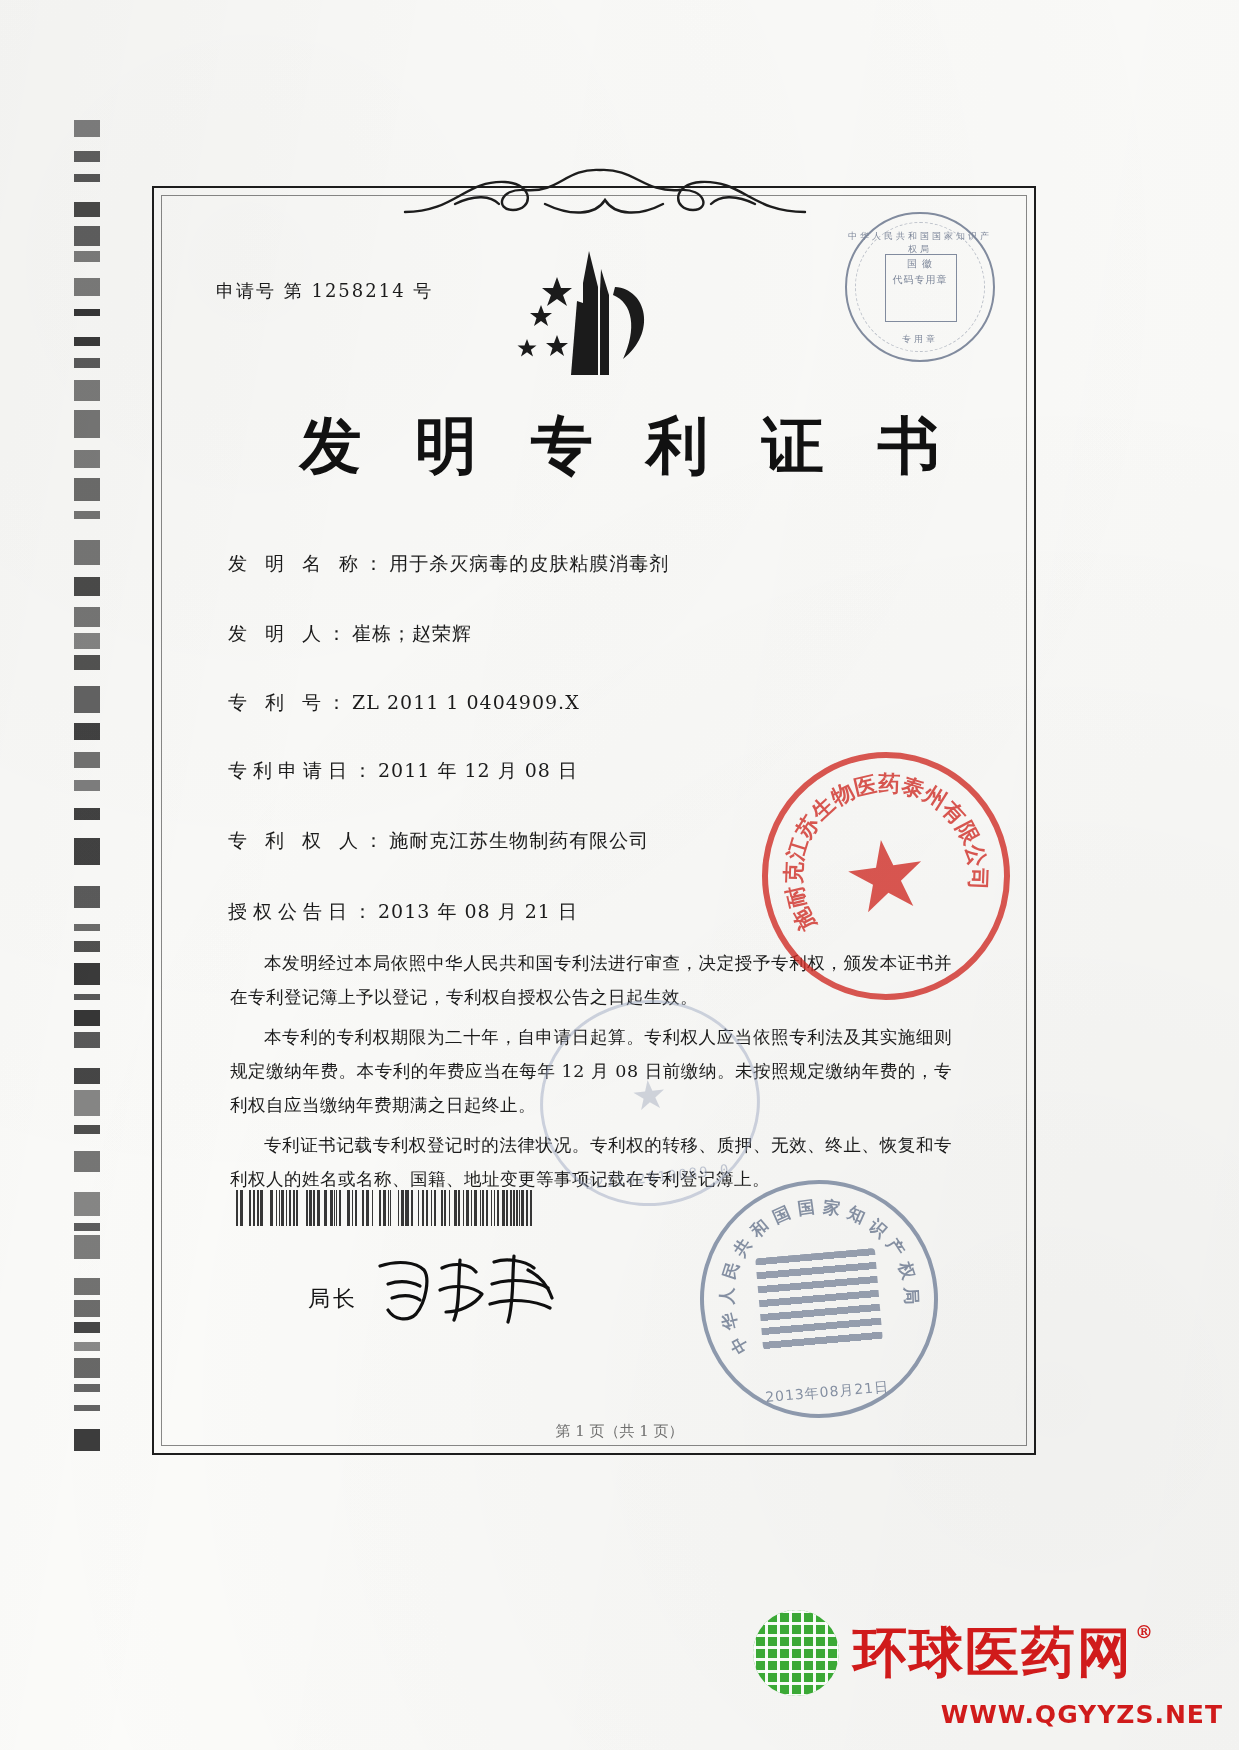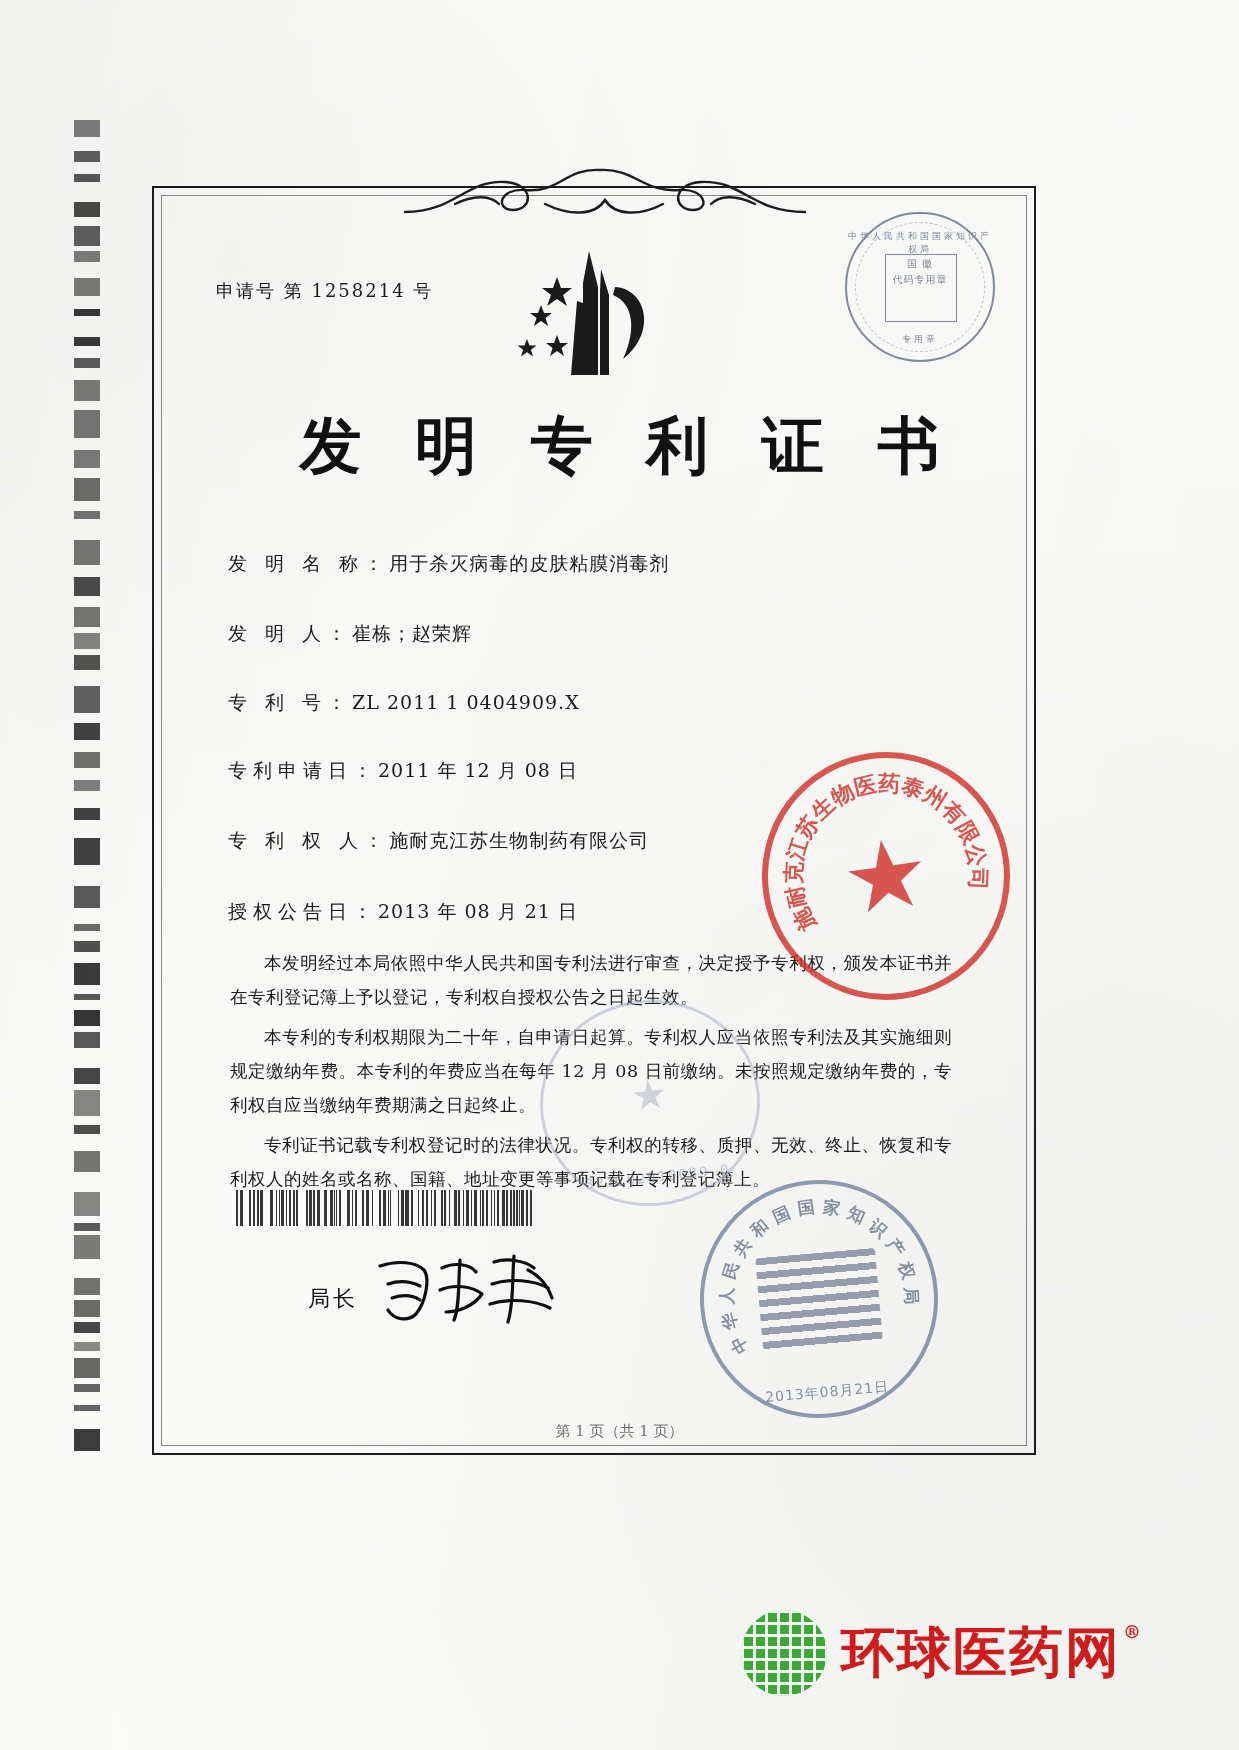--- a/index.html
+++ b/index.html
@@ -355,21 +355,21 @@
     text-align: center;
     font-size: 15px;
     color: #444;
     opacity: 0.75;
     font-family: "DejaVu Serif", serif;
   }
 
   
   .watermark {
     position: absolute;
-    right: 28px;
+    right: 16px;
     bottom: 12px;
     width: 470px;
     height: 128px;
   }
   .wm-row {
     display: flex;
     align-items: center;
     gap: 14px;
   }
   .wm-globe {
@@ -689,13 +689,14 @@
   <div class="page-footer">第 1 页（共 1 页）</div>
 </div>
 
 <div class="watermark">
   <div class="wm-row">
     <div class="wm-globe"></div>
     <div class="wm-text">
       <span>环球医药网</span><span class="wm-reg">®</span>
     </div>
   </div>
+  <div class="wm-url">WWW.QGYYZS.NET</div>
 </div>
 
 </body></html>

